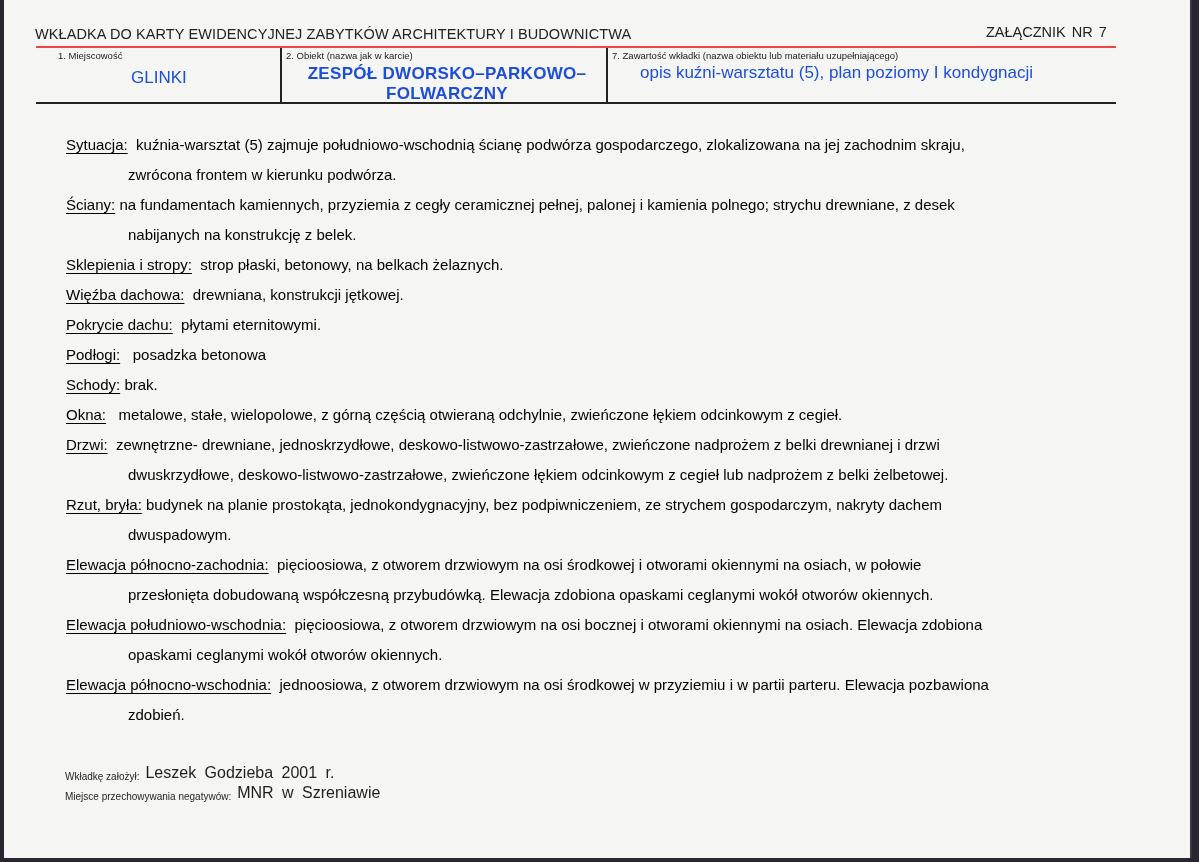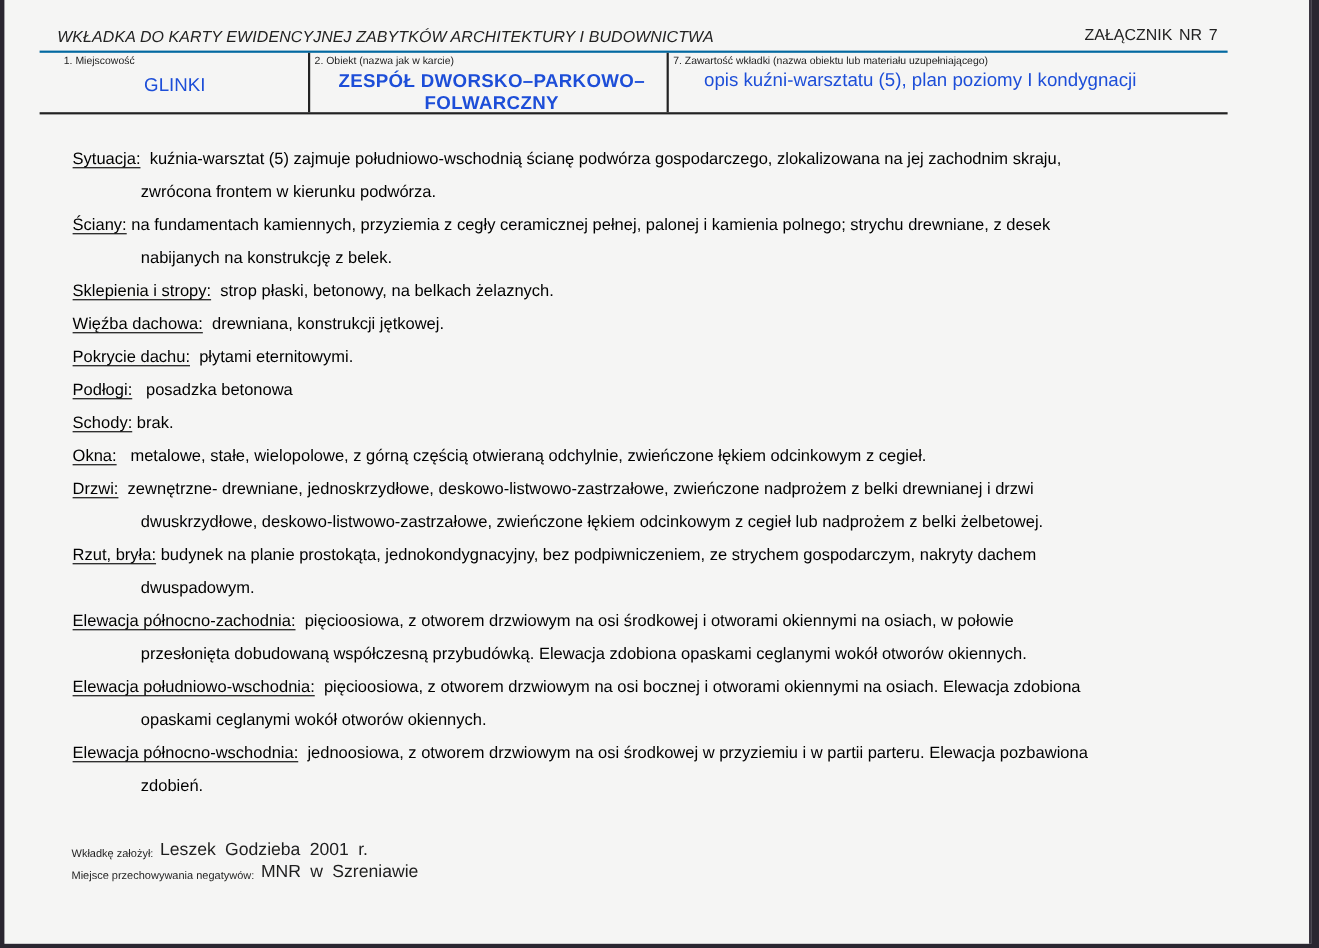--- a/index.html
+++ b/index.html
@@ -9,31 +9,31 @@
     }
     body { position: relative; font-family: "Liberation Sans", sans-serif; color: #1c1c1c; }
 
     .page {
       position: absolute; left: 4px; top: 0; width: 1188px; height: 858px;
       background: #f5f5f4;
       border-right: 2px solid #3a3540;
     }
 
     .doc-title {
-      position: absolute; left: 48px; top: 26px;
-      font-size: 14.5px; letter-spacing: 0.1px; color: #222; font-style: italic;
+      position: absolute; left: 31px; top: 26px;
+      font-size: 14.5px; letter-spacing: 0.1px; color: #222;
     }
     .doc-attachment {
       position: absolute; left: 982px; top: 24px;
       font-size: 14.5px; color: #222; word-spacing: 2px;
     }
 
     .header-table {
       position: absolute; left: 32px; top: 46px; width: 1080px; height: 58px;
-      border-top: 2px solid #0369a1; border-bottom: 2px solid #222;
+      border-top: 2px solid #ef4444; border-bottom: 2px solid #222;
       display: flex;
     }
     .hcell { position: relative; height: 100%; }
     .hcell + .hcell { border-left: 2px solid #222; }
     .hcell.c1 { width: 244px; }
     .hcell.c2 { width: 326px; }
     .hcell.c3 { flex: 1; }
     .hlabel {
       position: absolute; top: 2px; font-size: 9.5px; color: #222; white-space: nowrap;
     }

